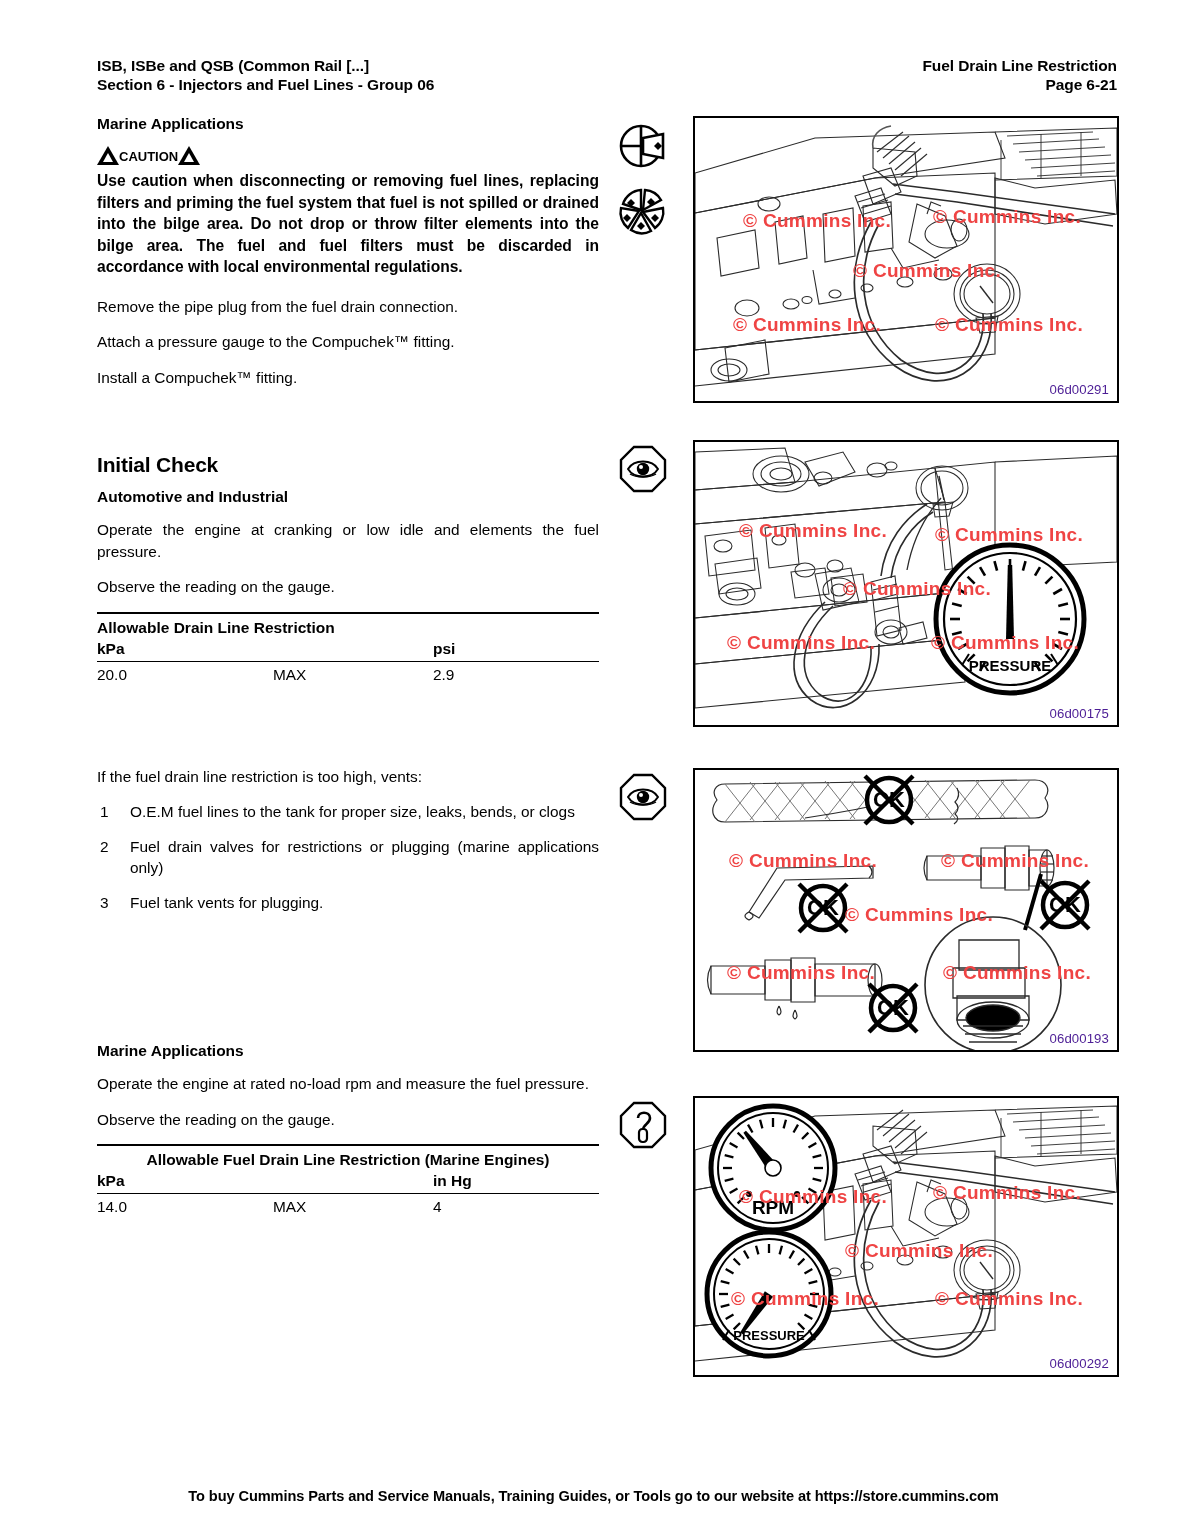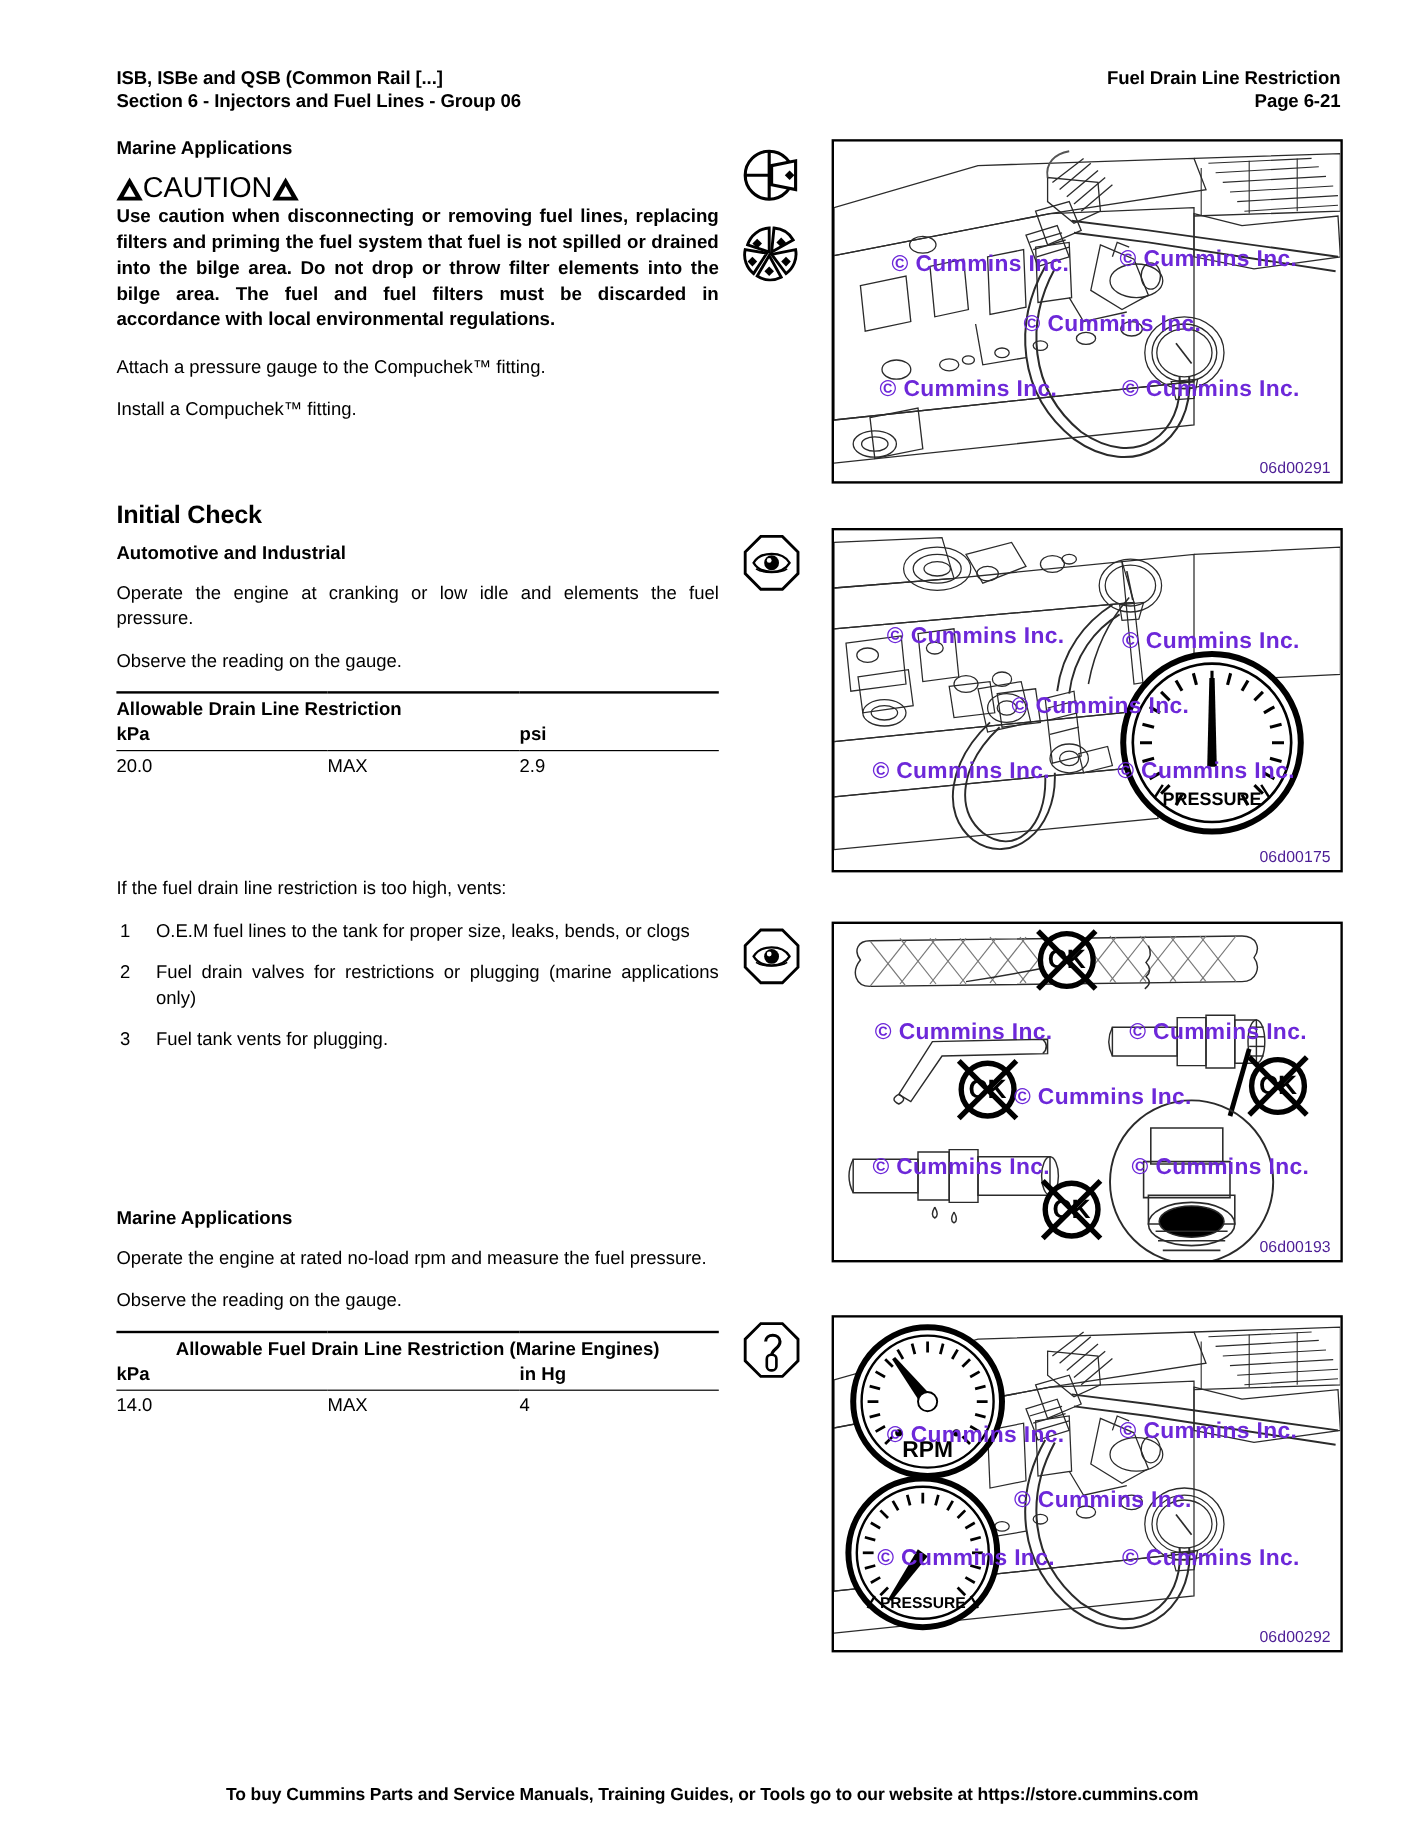--- a/index.html
+++ b/index.html
@@ -63,23 +63,22 @@
     font-size: 15.4px;
     line-height: 21.5px;
     margin: 0 0 14px 0;
     text-align: justify;
   }
 
   
   .caution-block { margin: 0 0 18px 0; }
   .caution-title {
     display: flex;
-    align-items: center;
-    font-size: 24px;
-    font-weight: normal;
+    font-size: 13px;
+    font-weight: bold;
     letter-spacing: 0px;
     line-height: 22px;
     margin-bottom: 2px;
   }
   .tri {
     width: 0; height: 0;
     border-left: 11px solid transparent;
     border-right: 11px solid transparent;
     border-bottom: 19px solid #000;
     position: relative;
@@ -184,21 +183,21 @@
     right: 8px; bottom: 4px;
     font-size: 13.2px;
     color: #4c1d95;
     letter-spacing: 0.1px;
     z-index: 40;
   }
   .wm {
     position: absolute;
     font-size: 19px;
     font-weight: bold;
-    color: #6d28d9;
+    color: #ef4444;
     white-space: nowrap;
     z-index: 5;
     letter-spacing: 0.3px;
   }
 
   
   .page-footer {
     position: absolute;
     left: 0; top: 1472px;
     width: 1187px;
@@ -232,20 +231,21 @@
 
     <div class="caution-block">
       <div class="caution-title">
         <span class="tri"></span>
         <span>CAUTION</span>
         <span class="tri"></span>
       </div>
       <p class="caution-body">Use caution when disconnecting or removing fuel lines, replacing filters and priming the fuel system that fuel is not spilled or drained into the bilge area. Do not drop or throw filter elements into the bilge area. The fuel and fuel filters must be discarded in accordance with local environmental regulations.</p>
     </div>
 
+    <p class="body-text">Remove the pipe plug from the fuel drain connection.</p>
     <p class="body-text">Attach a pressure gauge to the Compuchek™ fitting.</p>
     <p class="body-text">Install a Compuchek™ fitting.</p>
 
     <div style="height:50px"></div>
 
     <h1 class="section-head">Initial Check</h1>
     <h2 class="sub-head">Automotive and Industrial</h2>
     <p class="body-text">Operate the engine at cranking or low idle and elements the fuel pressure.</p>
     <p class="body-text">Observe the reading on the gauge.</p>
 

